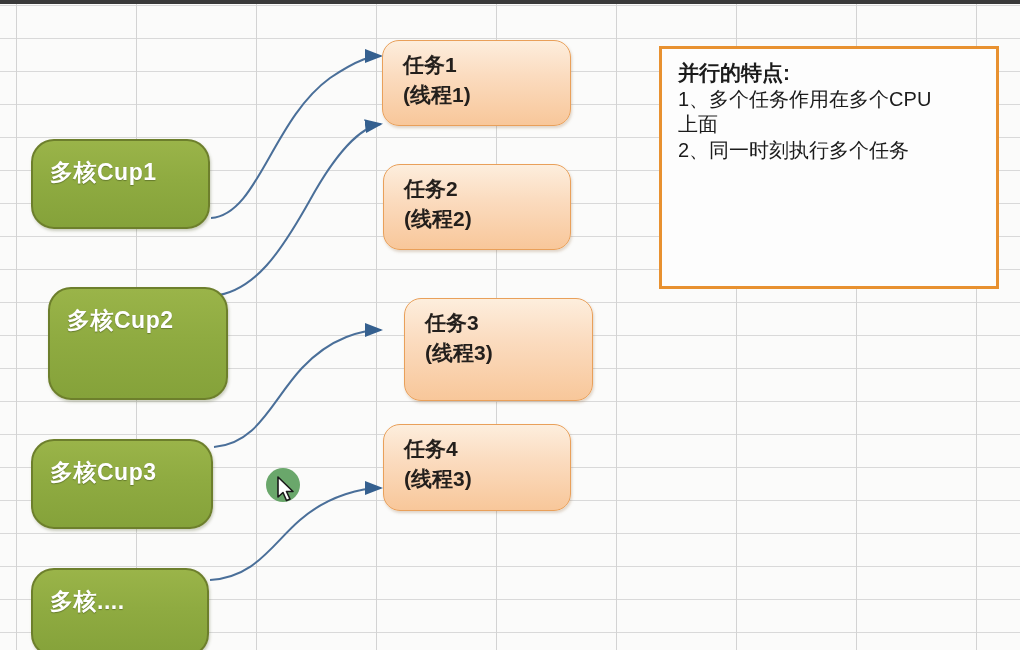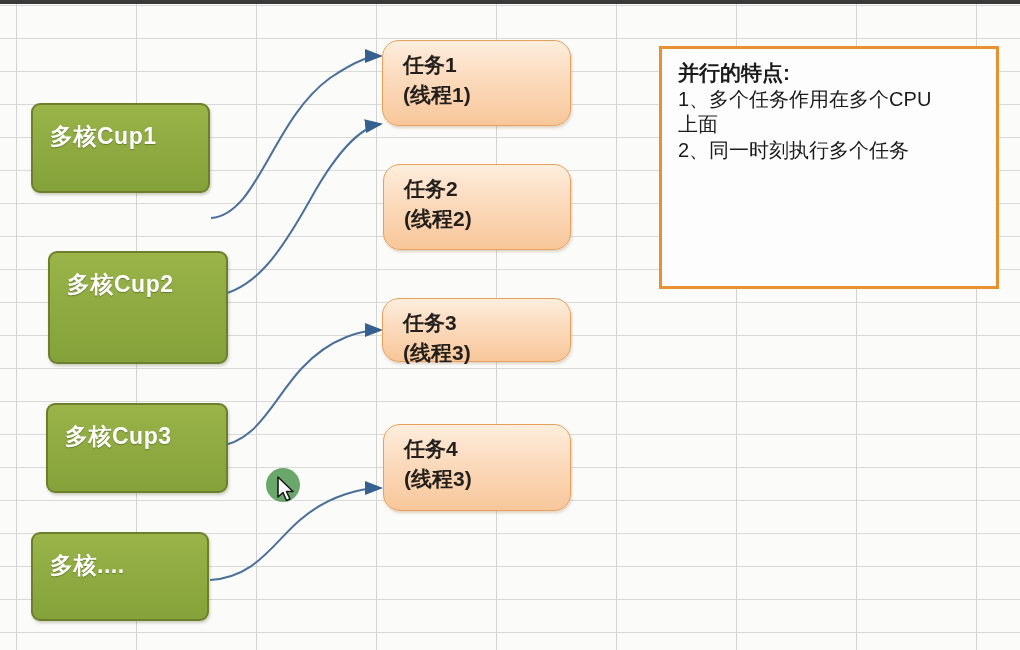--- a/index.html
+++ b/index.html
@@ -52,25 +52,26 @@
     position: absolute;
     left: 0; top: 0;
     width: 1020px;
     height: 650px;
     pointer-events: none;
   }
 
   
   .cpu-box {
     position: absolute;
-    border-radius: 9px;
+    border-radius: 23px;
     border: 2px solid #6d7f2c;
     background: linear-gradient(180deg, #9ab449 0%, #8fab41 45%, #85a23a 100%);
     box-shadow: 1px 2px 3px rgba(90,100,50,0.30);
     box-sizing: border-box;
+    margin-top: 36px;
   }
   .cpu-label {
     position: absolute;
     left: 17px;
     top: 16px;
     color: #ffffff;
     font-size: 23px;
     font-weight: 700;
     letter-spacing: 0.5px;
     text-shadow: 0 1px 1px rgba(70,85,30,0.55);
@@ -197,38 +198,38 @@
       </g>
   </svg>
 
   <div id="cpu-layer">
       <div class="cpu-box" style="left: 31px; top: 103px; width: 179px; height: 90px;">
         <div class="cpu-label">多核Cup1</div>
       </div>
       <div class="cpu-box" style="left: 48px; top: 251px; width: 180px; height: 113px;">
         <div class="cpu-label">多核Cup2</div>
       </div>
-      <div class="cpu-box" style="left: 46px; top: 403px; width: 182px; height: 90px; text-decoration: underline;">
+      <div class="cpu-box" style="left: 31px; top: 403px; width: 182px; height: 90px; text-decoration: underline;">
         <div class="cpu-label">多核Cup3</div>
       </div>
       <div class="cpu-box" style="left: 31px; top: 532px; width: 178px; height: 89px;">
         <div class="cpu-label">多核....</div>
       </div>
     </div>
 
   <div id="task-layer">
       <div class="task-box" style="left: 382px; top: 40px; width: 189px; height: 86px;">
         <div class="task-line1">任务1</div>
         <div class="task-line2">(线程1)</div>
       </div>
       <div class="task-box" style="left: 383px; top: 164px; width: 188px; height: 86px;">
         <div class="task-line1">任务2</div>
         <div class="task-line2">(线程2)</div>
       </div>
-      <div class="task-box" style="left: 382px; top: 298px; width: 189px; height: 64px; padding-left: 34px;">
+      <div class="task-box" style="left: 404px; top: 298px; width: 189px; height: 103px; padding-left: 34px;">
         <div class="task-line1">任务3</div>
         <div class="task-line2">(线程3)</div>
       </div>
       <div class="task-box" style="left: 383px; top: 424px; width: 188px; height: 87px;">
         <div class="task-line1">任务4</div>
         <div class="task-line2">(线程3)</div>
       </div>
     </div>
 
   <div id="notes-panel">

